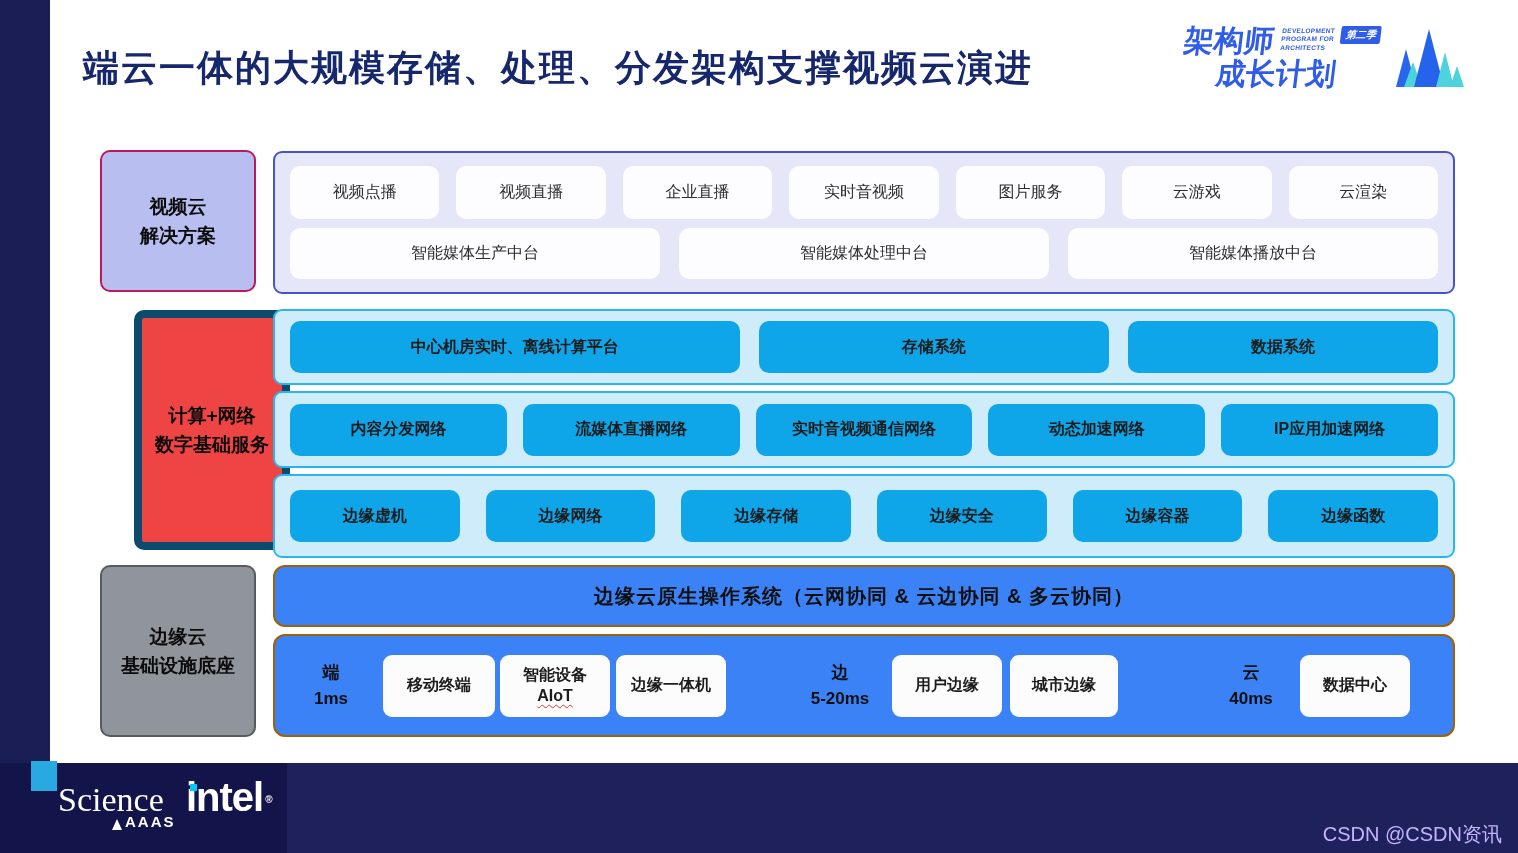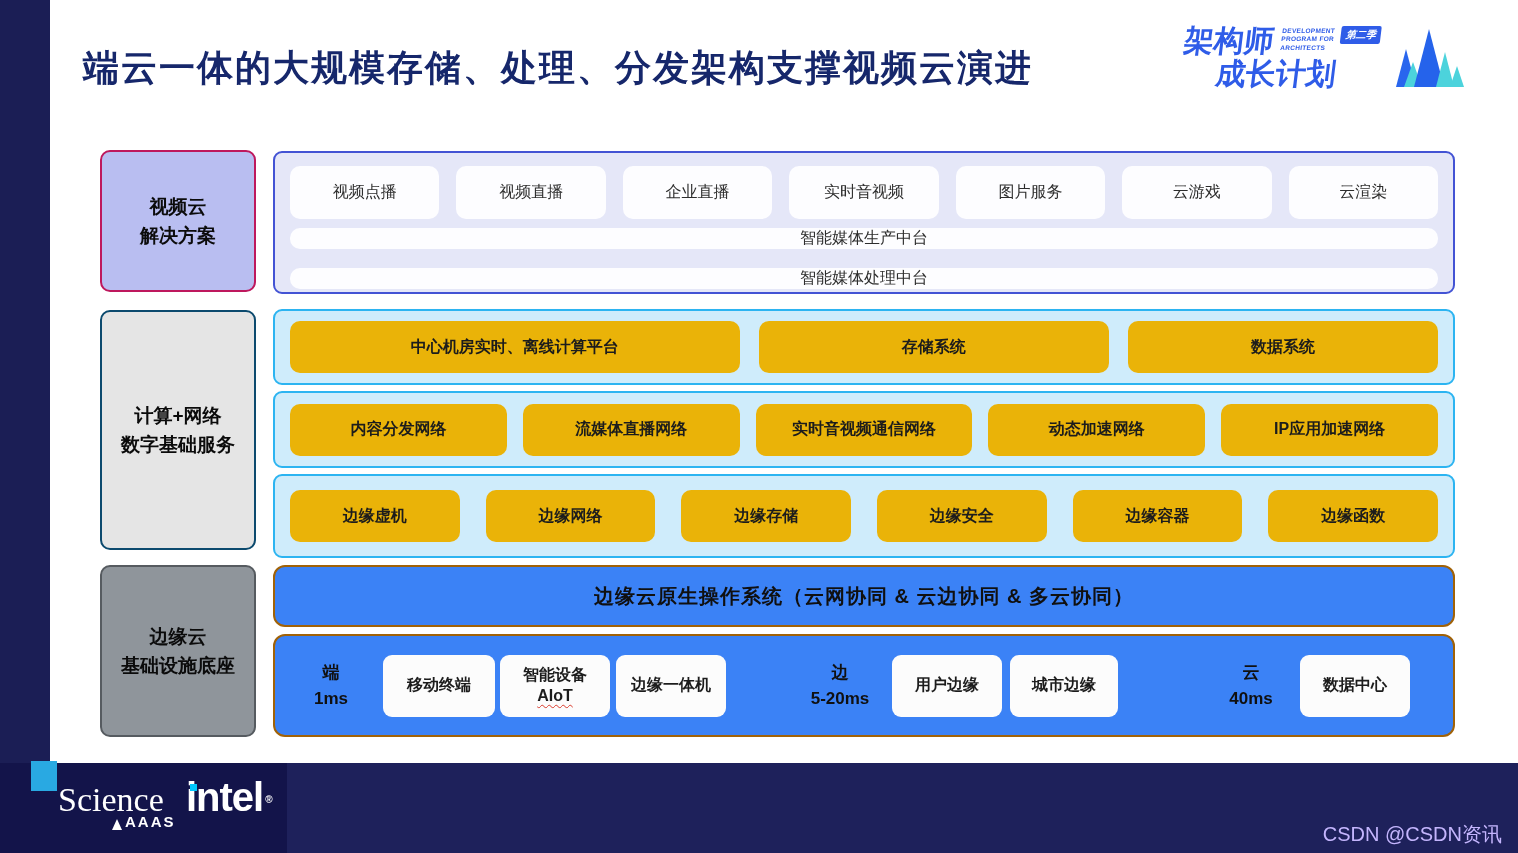--- a/index.html
+++ b/index.html
@@ -24,40 +24,40 @@
   .logo-badge{background:#2f5ce8;color:#fff;font-size:10px;font-weight:700;font-style:italic;
               padding:2px 5px;border-radius:2px;margin-left:3px;height:fit-content;}
   .logo-zh2{margin-left:36px;margin-top:3px;}
   .mountains{width:70px;height:58px;}
 
   
   .row-label{position:absolute;left:100px;width:156px;border-radius:10px;display:flex;
              align-items:center;justify-content:center;text-align:center;font-weight:700;
              font-size:19px;color:#0b0b0b;line-height:1.55;box-sizing:border-box;}
   #label-solutions{top:150px;height:142px;background:#b9bef1;border:2px solid #be185d;}
-  #label-compute{top:310px;height:240px;background:#e5e5e5;border:2px solid #0c4a6e;}
+  #label-compute{top:310px;height:240px;background:#ef4444;border:8px solid #0c4a6e;margin-left:34px;}
   #label-edge{top:565px;height:172px;background:#8f959b;border:2px solid #565b60;}
 
   
   .container{position:absolute;left:273px;width:1182px;box-sizing:border-box;border-radius:9px;}
 
   #solutions-container{top:151px;height:143px;background:#e5e7f8;border:2px solid #4353d4;
                        display:flex;flex-direction:column;justify-content:space-between;
                        padding:13px 15px;}
   .sol-row{display:flex;gap:17px;height:53px;}
-  .sol-row2{display:flex;gap:19px;height:51px;flex-direction:column;}
+  .sol-row2{display:flex;gap:19px;height:51px;}
   .chip{flex:1;background:#fdfdff;border-radius:10px;display:flex;align-items:center;
         justify-content:center;font-size:16px;color:#2d2d2d;}
 
   .blue-container{background:#cfecfb;border:2px solid #2cb4f1;display:flex;align-items:center;
                   padding:0 15px;}
   #core-container{top:309px;height:76px;gap:19px;}
   #network-container{top:391px;height:77px;gap:16px;}
   #edgecloud-container{top:474px;height:84px;gap:26px;}
-  .chip-blue{background:#eab308;border-radius:10px;height:52px;display:flex;align-items:center;
+  .chip-blue{background:#0ea5e9;border-radius:10px;height:52px;display:flex;align-items:center;
              justify-content:center;font-size:16px;font-weight:700;color:#1c1c1c;flex:1;}
   .f145{flex:1.45;} .f113{flex:1.13;}
 
   .gray-container{background:#3b82f6;border:2px solid #a16207;border-radius:12px;}
   #os-bar{top:565px;height:62px;display:flex;align-items:center;justify-content:center;
           font-size:20px;font-weight:700;color:#101010;letter-spacing:1px;}
   #tier-container{top:634px;height:103px;display:flex;align-items:center;}
   .tier-label{font-size:17px;font-weight:700;color:#101010;text-align:center;line-height:1.5;}
   .tier-chip{background:#fcfcfc;border-radius:9px;height:62px;display:flex;flex-direction:column;
              align-items:center;justify-content:center;font-size:16px;font-weight:700;

